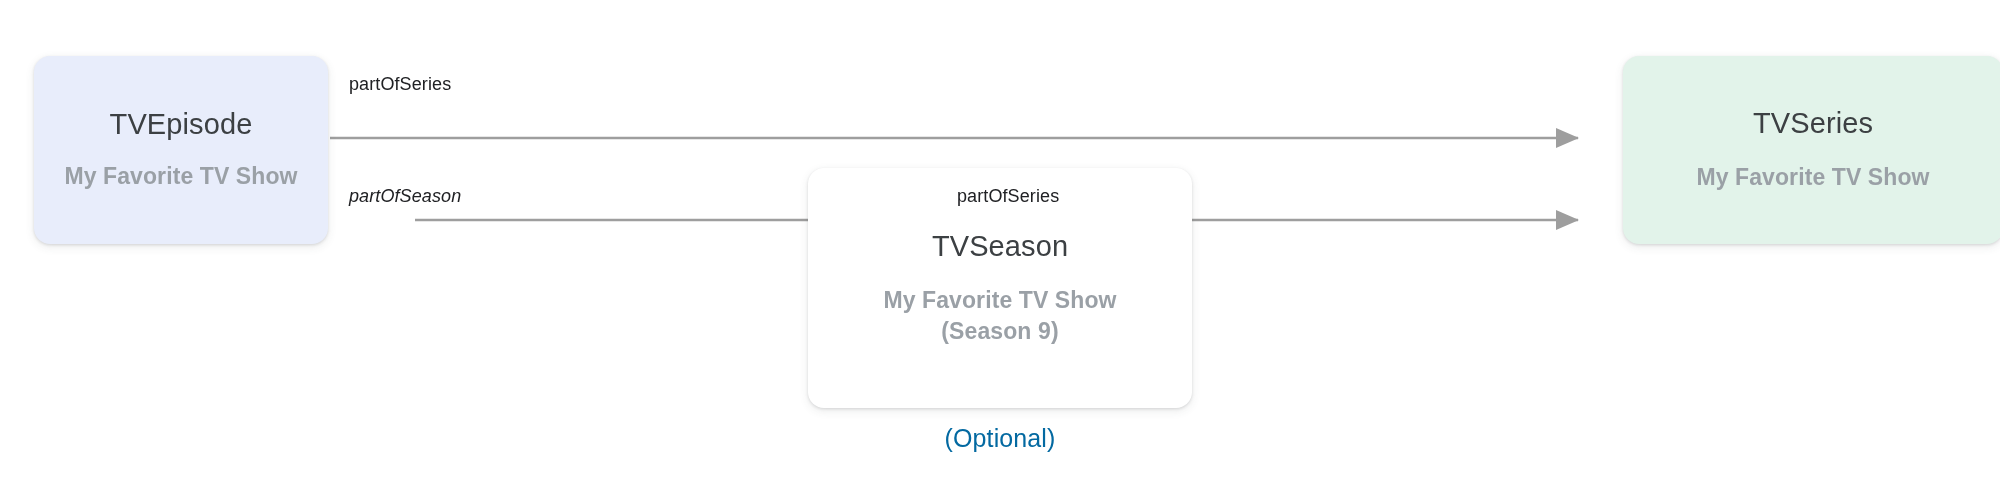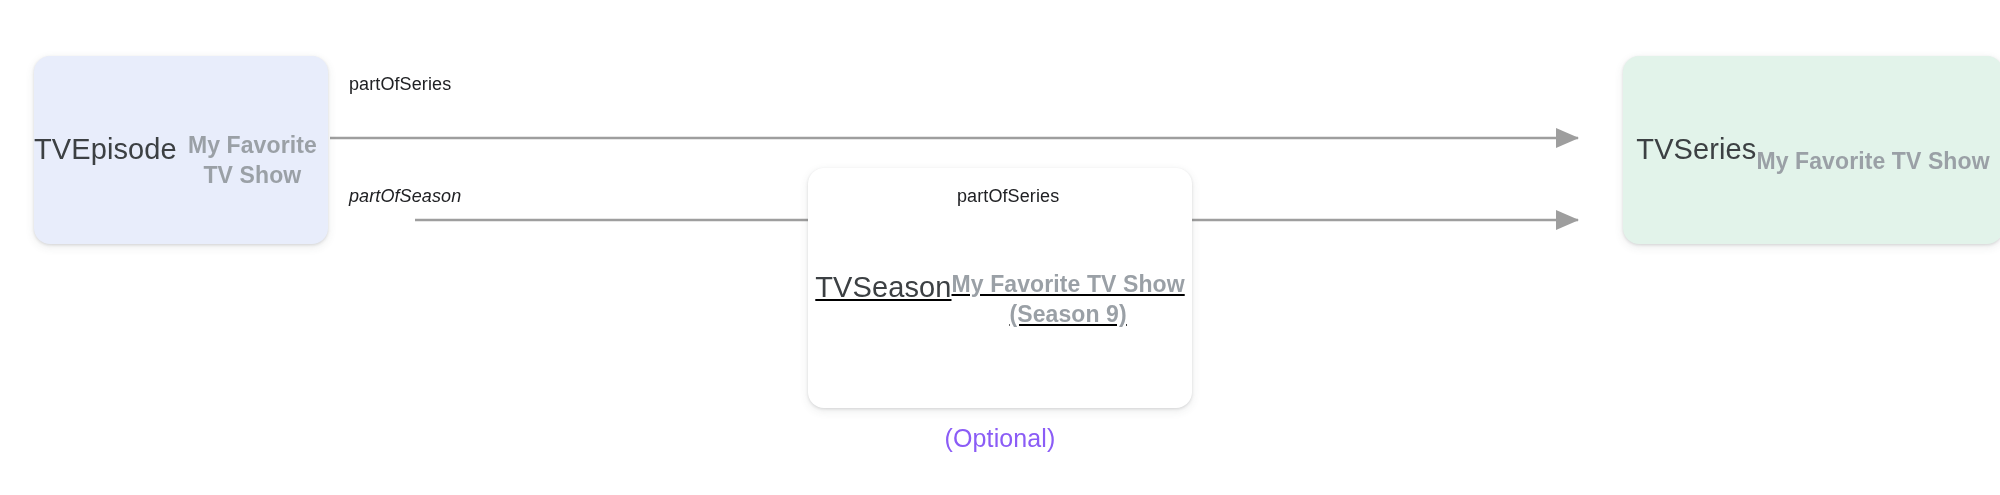--- a/index.html
+++ b/index.html
@@ -18,22 +18,21 @@
     background: #ffffff;
     overflow: hidden;
   }
 
   
   .node {
     position: absolute;
     box-sizing: border-box;
     border-radius: 16px;
     display: flex;
-    flex-direction: row;
-    align-items: center;
+    flex-direction: column;
     justify-content: center;
     text-align: center;
     box-shadow: 0 1px 3px rgba(60,64,67,0.16), 0 3px 10px rgba(60,64,67,0.10);
   }
   .node-title {
     font-size: 29px;
     color: #3c4043;
     line-height: 1.15;
     letter-spacing: 0.1px;
   }
@@ -53,21 +52,20 @@
     background: #e8edfb;
   }
   #node-episode .node-sub { margin-top: 20px; }
 
   #node-season {
     left: 808px;
     top: 168px;
     width: 384px;
     height: 240px;
     background: #ffffff;
-    text-decoration: underline;
   }
   #node-season .node-sub { margin-top: 22px; }
 
   #node-series {
     left: 1585px;
     top: 56px;
     width: 380px;
     height: 188px;
     background: #e2f3ea;
     margin-left: 38px;
@@ -93,21 +91,21 @@
     white-space: nowrap;
     letter-spacing: 0.1px;
   }
   #label-partofseries-top { left: 349px; top: 74px; }
   #label-partofseason    { left: 349px; top: 186px; font-style: italic; }
   #label-partofseries-mid{ left: 957px; top: 186px; }
 
   .caption {
     position: absolute;
     font-size: 25px;
-    color: #8b5cf6;
+    color: #0369a1;
     white-space: nowrap;
     text-align: center;
     letter-spacing: 0.1px;
   }
   #caption-optional {
     left: 808px;
     top: 424px;
     width: 384px;
   }
 </style>

